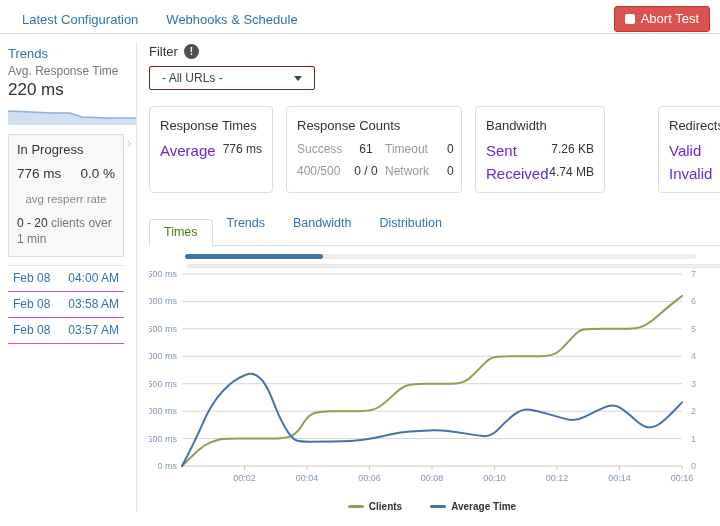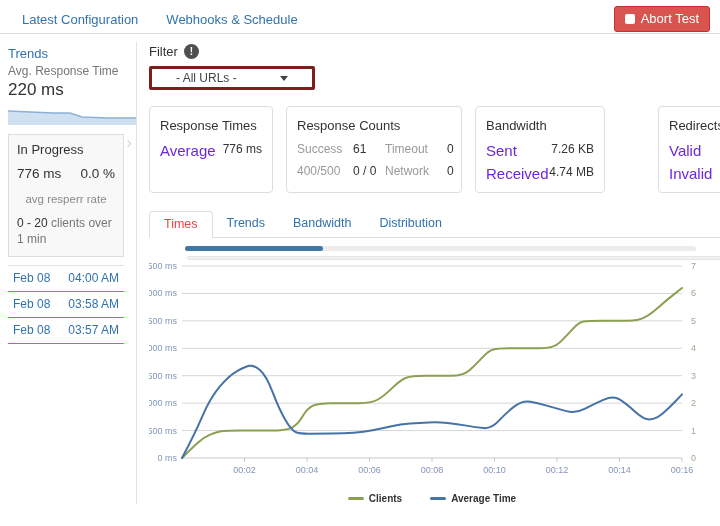--- a/index.html
+++ b/index.html
@@ -42,47 +42,47 @@
   .ip-clients .txt { color:#777; }
   .runs { width:116px; margin-top:8px; border-top:1px solid #e4e4e4; }
   .run-row { display:flex; justify-content:space-between; padding:5px 5px 6px;
     border-bottom:1px solid #d946ef; color:#3173ad; font-size:12px; cursor:pointer; }
 
   
   .filter-row { display:flex; align-items:center; gap:6px; margin-top:2px; }
   .filter-label { font-size:13px; color:#333; }
   .info-badge { width:15px; height:15px; border-radius:50%; background:#4f4f4f; color:#fff;
     font-size:10px; font-weight:bold; display:flex; align-items:center; justify-content:center; }
-  .select { margin-top:7px; width:166px; height:24px; border:3px solid #7f1d1d; border-radius:2px;
+  .select { margin-top:7px; width:166px; height:24px; border:1px solid #7f1d1d; border-radius:2px;
     background:#fff; display:flex; align-items:center; justify-content:space-between;
-    padding:0 24px; font-size:12px; color:#444; cursor:pointer; }
+    padding:0 12px; font-size:12px; color:#444; cursor:pointer; }
   .caret-down { width:0; height:0; border-left:4px solid transparent; border-right:4px solid transparent;
     border-top:5px solid #444; }
 
   
   .cards { display:flex; gap:13px; margin-top:16px; }
   .card { border:1px solid #ddd; border-radius:4px; padding:11px 10px 10px; }
   .card-title { font-size:13px; color:#333; margin-bottom:9px; }
   .kv { display:flex; justify-content:space-between; align-items:flex-start; margin-top:6px; }
   .kv .k { color:#6d28d9; font-size:15px; }
   .kv .v { color:#333; font-size:12px; text-align:right; }
   .card-rt { width:124px; }
   .card-rt .v.wrap { max-width:62px; }
   .card-rc { width:176px; }
   .rc-grid { display:grid; grid-template-columns:50px 26px 56px 1fr; column-gap:6px; row-gap:8px; }
   .rc-grid .k { color:#999; font-size:12px; }
-  .rc-grid .v { color:#333; font-size:12px; text-align:left; }
+  .rc-grid .v { color:#333; font-size:12px; text-align:center; }
   .card-bw { width:130px; }
   .card-rd { width:88px;margin-left:40px; }
 
   
   .chart-tabs { display:flex; border-bottom:1px solid #ddd; margin-top:18px; }
   .ctab { padding:5px 14px 6px; font-size:12.5px; margin-bottom:-1px; cursor:pointer; }
   .ctab.active { background:#fff; border:1px solid #ddd; border-bottom:1px solid #fff;
-    border-radius:4px 4px 0 0; color:#ef4444; }
+    border-radius:4px 4px 0 0; color:#4d7c0f;margin-top:8px; }
   .ctab.link { color:#3173ad; }
   .progress-track { margin:8px 50px 0 36px; height:5px; background:#ececec; border-radius:3px; }
   .progress-fill { height:5px; background:#4176a5; border-radius:3px; width:0; }
   .scroll-track { margin:5px 10px 0 38px; height:4px; background:#f0f0f0; border-radius:2px;
     border:1px solid #e6e6e6; }
   .legend { display:flex; justify-content:center; gap:28px; margin:0 0 0 33px; width:500px; }
   .legend-item { display:flex; align-items:center; gap:5px; cursor:pointer; }
   .legend-dash { width:16px; height:3px; border-radius:2px; display:inline-block; }
   .legend-label { font-size:10px; font-weight:bold; color:#333; }
 </style>

